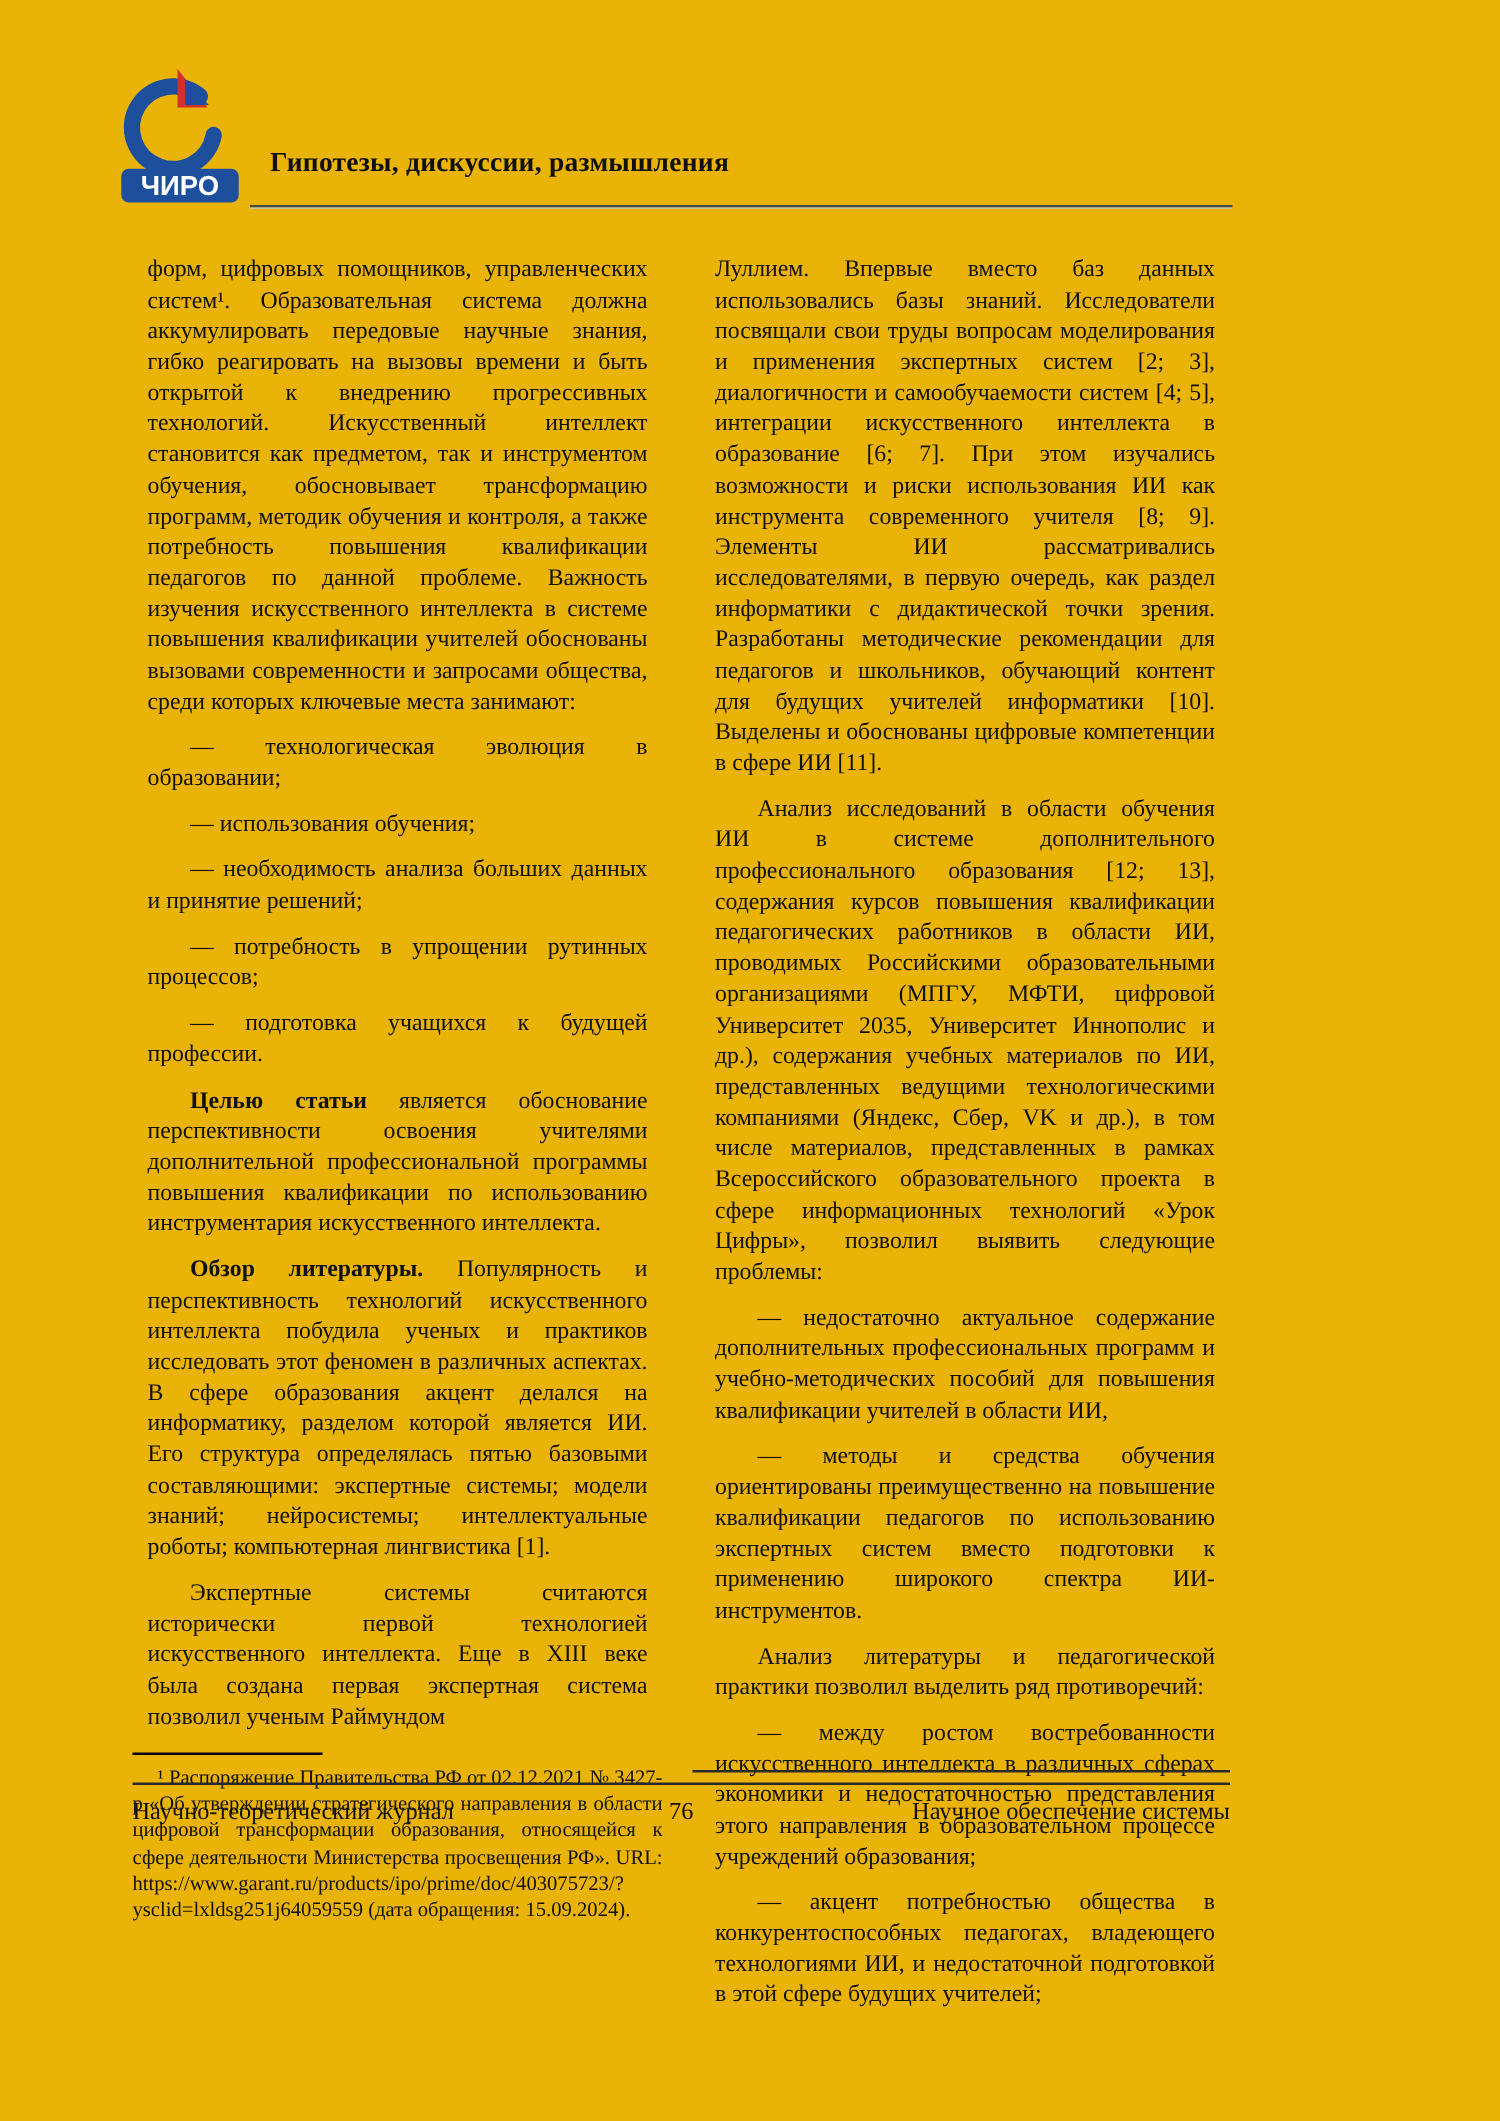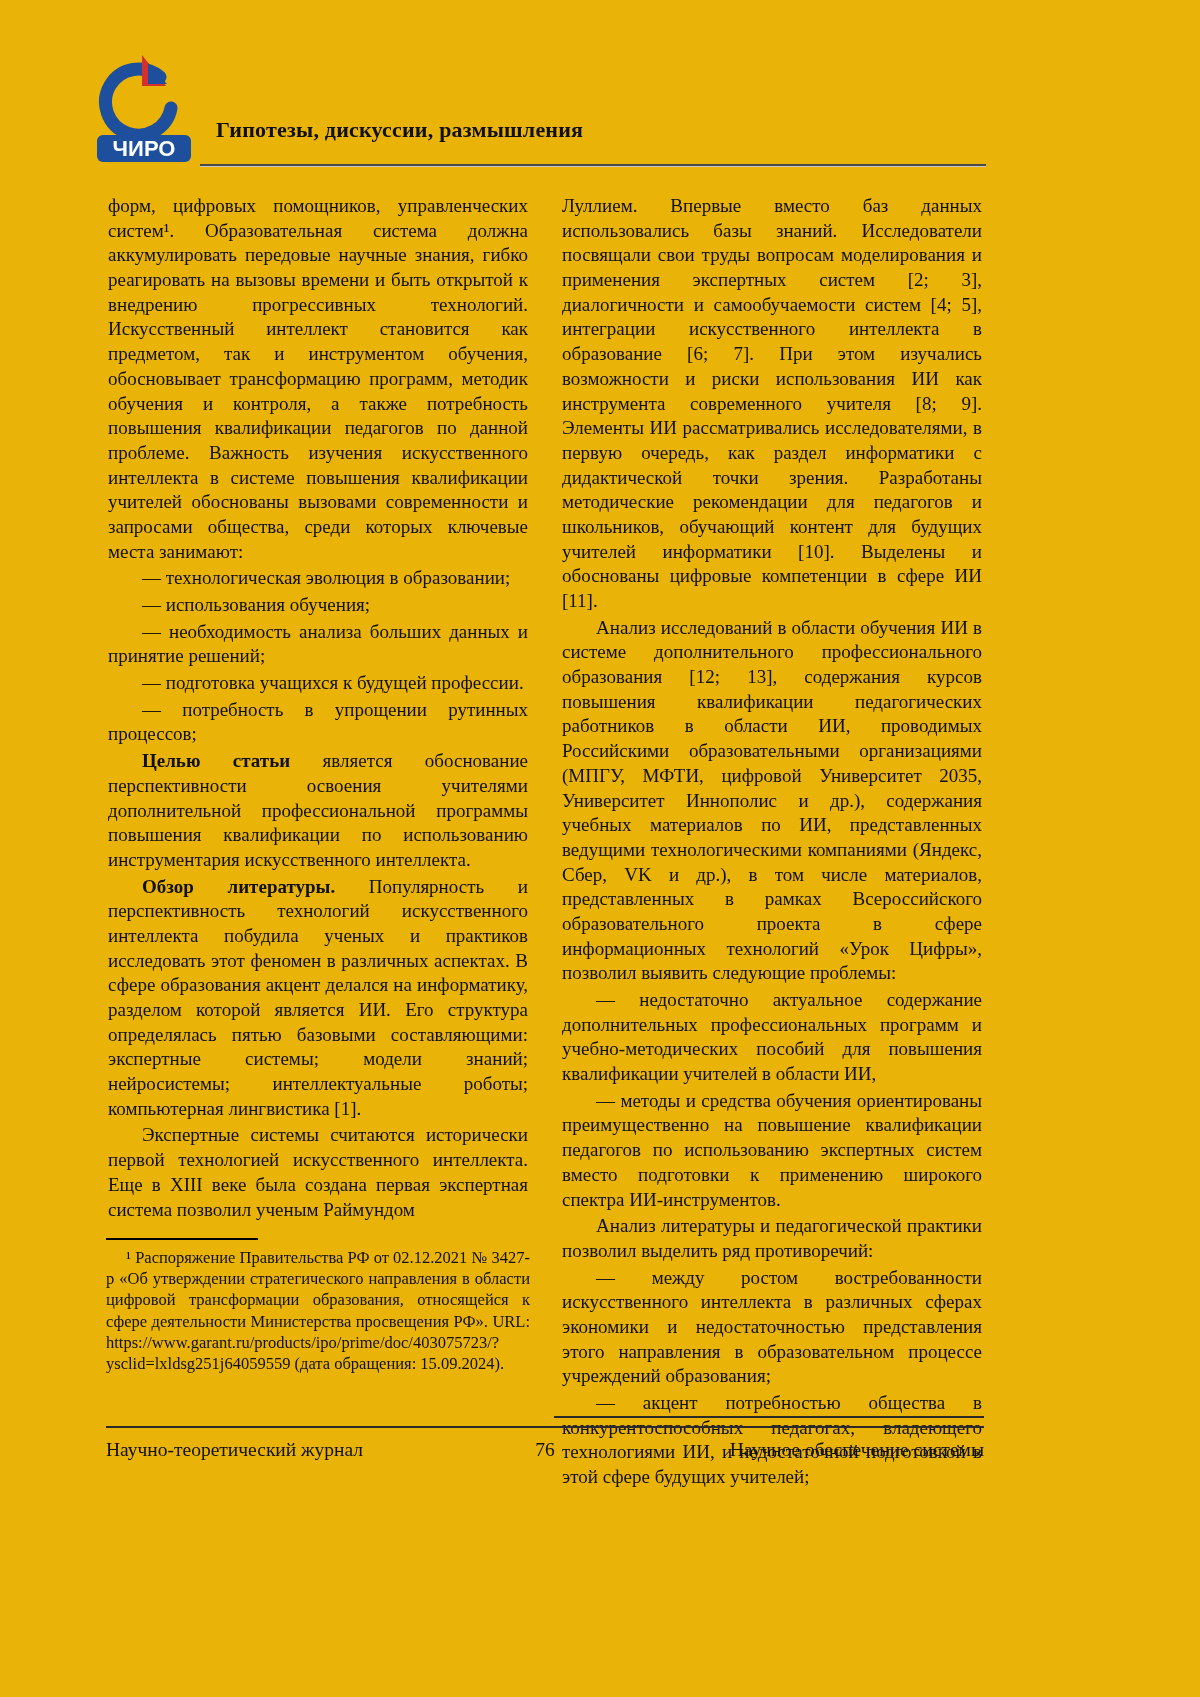--- a/index.html
+++ b/index.html
@@ -44,21 +44,21 @@
     gap: 30px;
   }
   .col {
     width: 424px;
     font-size: 19px;
     line-height: 1.3;
     text-align: justify;
     hyphens: auto;
     -webkit-hyphens: auto;
   }
-  .para { margin: 2px; text-indent: 34px; }
+  .para { margin: 12px; text-indent: 34px; }
   .para.noindent { text-indent: 0; }
   .para b { font-weight: bold; }
 
   
   .footnote { margin-top: 16px; }
   .footnote-rule {
     width: 152px;
     border-top: 2px solid #000;
     margin-bottom: 7px;
   }
@@ -115,22 +115,22 @@
   <div class="header-rule"></div>
 
   <div class="columns">
 
     <div class="col">
       <div>
           <p class="para noindent">форм, цифровых помощников, управленческих систем¹. Образовательная система должна аккумулировать передовые научные знания, гибко реагировать на вызовы времени и быть открытой к внедрению прогрессивных технологий. Искусственный интеллект становится как предметом, так и инструментом обучения, обосновывает трансформацию программ, методик обучения и контроля, а также потребность повышения квалификации педагогов по данной проблеме. Важность изучения искусственного интеллекта в системе повышения квалификации учителей обоснованы вызовами современности и запросами общества, среди которых ключевые места занимают:</p>
           <p class="para">— технологическая эволюция в образовании;</p>
           <p class="para">— использования обучения;</p>
           <p class="para">— необходимость анализа больших данных и принятие решений;</p>
+          <p class="para">— потребность в упрощении рутинных процессов;</p>
           <p class="para">— подготовка учащихся к будущей профессии.</p>
-          <p class="para">— потребность в упрощении рутинных процессов;</p>
           <p class="para"><b>Целью статьи</b> является обоснование перспективности освоения учителями дополнительной профессиональной программы повышения квалификации по использованию инструментария искусственного интеллекта.</p>
           <p class="para"><b>Обзор литературы.</b> Популярность и перспективность технологий искусственного интеллекта побудила ученых и практиков исследовать этот феномен в различных аспектах. В сфере образования акцент делался на информатику, разделом которой является ИИ. Его структура определялась пятью базовыми составляющими: экспертные системы; модели знаний; нейросистемы; интеллектуальные роботы; компьютерная лингвистика [1].</p>
           <p class="para">Экспертные системы считаются исторически первой технологией искусственного интеллекта. Еще в XIII веке была создана первая экспертная система позволил ученым Раймундом</p>
         </div>
       <div class="footnote">
         <div class="footnote-rule"></div>
         <p class="footnote-text">¹ Распоряжение Правительства РФ от 02.12.2021 № 3427-р «Об утверждении стратегического направления в области цифровой трансформации образования, относящейся к сфере деятельности Министерства просвещения РФ». URL: https://www.garant.ru/products/ipo/prime/doc/403075723/?ysclid=lxldsg251j64059559 (дата обращения: 15.09.2024).</p>
       </div>
     </div>
 

